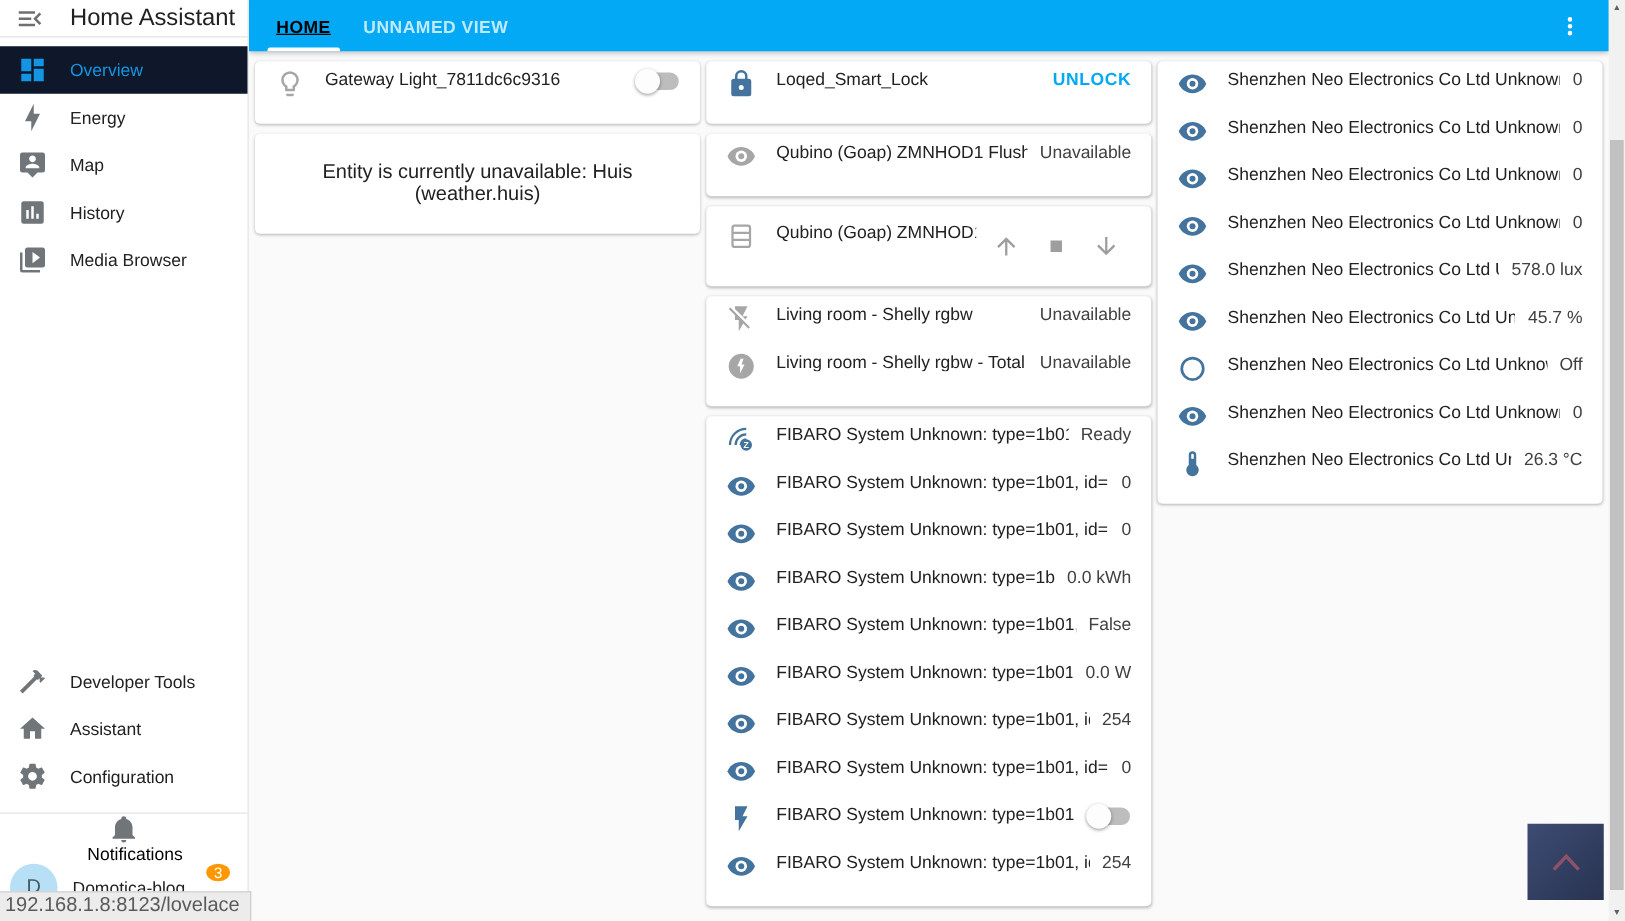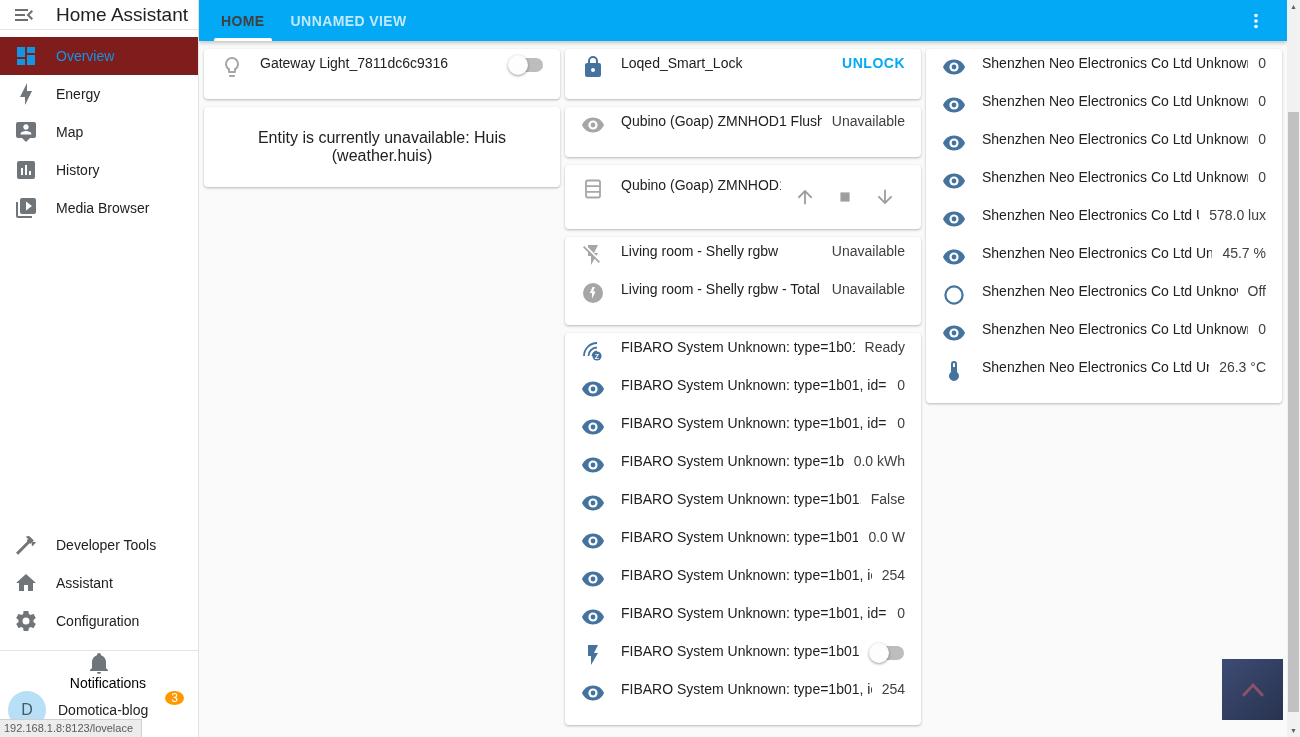--- a/index.html
+++ b/index.html
@@ -12,40 +12,40 @@
     display:flex; flex-direction:column; position:relative; z-index:5; }
   .sidebar-header { height:30px; display:flex; align-items:center;
     border-bottom:1px solid #e4e4e4; padding-left:12px; flex:none; }
   .menu-toggle { width:24px; height:24px; color:#6f6f6f; cursor:pointer; }
   .app-title { font-size:19px; color:#212121; margin-left:20px; white-space:nowrap; }
   .side-list { padding-top:7px; }
   .side-item { height:38px; display:flex; align-items:center; padding-left:14px;
     cursor:pointer; color:#212121; }
   .side-item .icon { width:24px; height:24px; color:#70757a; flex:none; }
   .side-label { font-size:14px; margin-left:18px; white-space:nowrap; }
-  .side-item.active { background:#7f1d1d; color:#1295e2; }
+  .side-item.active { background:#0f172a; color:#1295e2; }
   .side-item.active .icon { color:#1295e2; }
   .spacer { flex:1; }
   .side-divider { border-top:1px solid #e4e4e4; margin-top:10px; }
   .notif-row { height:38px; display:flex; align-items:center; padding:0 14px; cursor:pointer;flex-direction:column; }
   .notif-row .icon { width:24px; height:24px; color:#70757a; flex:none; }
   .badge { margin-left:auto; width:19px; height:19px; border-radius:50%; background:#ff9800;
     color:#fff; font-size:12px; display:flex; align-items:center; justify-content:center; }
   .user-row { height:48px; display:flex; align-items:center; padding:0 8px 6px 8px; cursor:pointer; }
   .avatar { width:38px; height:38px; border-radius:50%; background:#b7e0f7; color:#455a64;
     font-size:16px; display:flex; align-items:center; justify-content:center; flex:none; }
   .user-name { font-size:14px; color:#212121; margin-left:12px; }
 
   
   .main { flex:1; display:flex; flex-direction:column; margin-right:13px; min-width:0; }
   .app-header { height:41px; background:#03a9f4; display:flex; align-items:stretch;
     padding-left:9px; box-shadow:0 2px 4px rgba(0,0,0,.22); position:relative; z-index:4; flex:none; }
   .tab { display:flex; align-items:center; padding:0 13px; font-size:14px; font-weight:bold;
     letter-spacing:.4px; color:rgba(255,255,255,.75); position:relative; cursor:pointer; }
-  .tab.active { color:#404040; }
+  .tab.active { color:#000000;text-decoration:underline; }
   .tab.active::after { content:""; position:absolute; left:6px; right:6px; bottom:0;
     height:3px; background:#fff; border-radius:2px 2px 0 0; }
   .kebab { margin-left:auto; margin-right:14px; align-self:center; width:34px; height:34px;
     display:flex; align-items:center; justify-content:center; color:#fff; cursor:pointer; }
   .kebab .icon { width:22px; height:22px; }
 
   .content { flex:1; display:flex; gap:5px; padding:8px 5px 0 5px; overflow:hidden; }
   .col { width:356px; flex:none; display:flex; flex-direction:column; gap:8px; }
   .card { background:#fff; border-radius:4px;
     box-shadow:0 1px 3px rgba(0,0,0,.18), 0 1px 2px rgba(0,0,0,.10); }
@@ -82,21 +82,21 @@
   .sb-arrow.down { position:absolute; bottom:0; left:0; right:0; }
   .sb-thumb { position:absolute; top:112px; left:1px; width:11px; height:600px; background:#c1c1c1; cursor:pointer; }
 
   
   .scroll-top { position:absolute; right:17px; bottom:17px; width:61px; height:61px;
     background:linear-gradient(135deg,#3e4c74,#283350); z-index:20; cursor:pointer;
     display:flex; align-items:center; justify-content:center; color:#8d5268; }
   .scroll-top .icon { width:44px; height:34px; }
   .status-bar { position:absolute; left:0; bottom:0; background:#ececec;
     border:1px solid #cfcfcf; border-left:none; border-bottom:none; padding:2px 8px 3px 4px;
-    font-size:11px; color:#5a5a5a; z-index:40; }
+    font-size:16px; color:#5a5a5a; z-index:40; }
 </style>
 </head>
 <body>
 
 <div class="root">
 
   <aside class="sidebar">
     <div class="sidebar-header">
       <span class="icon menu-toggle">
           <svg viewBox="0 0 24 24" fill="currentColor">

